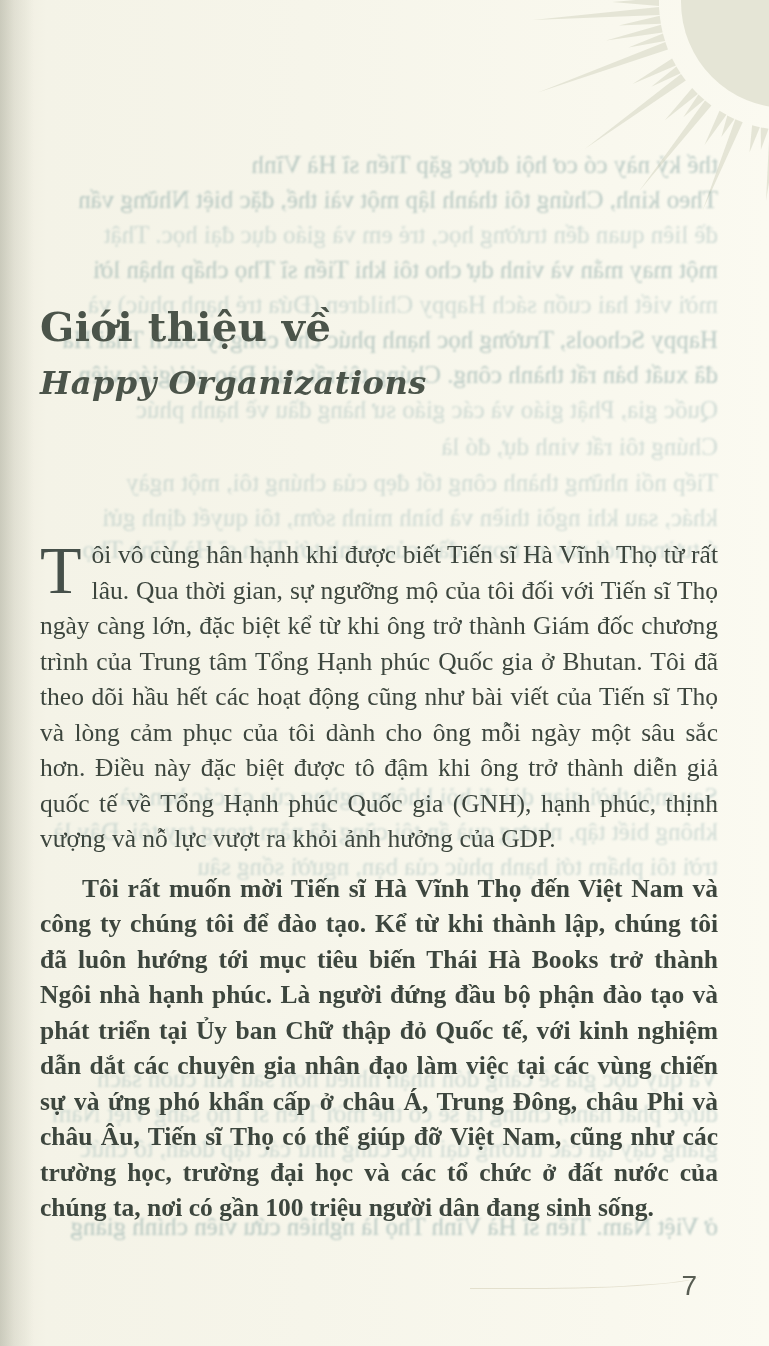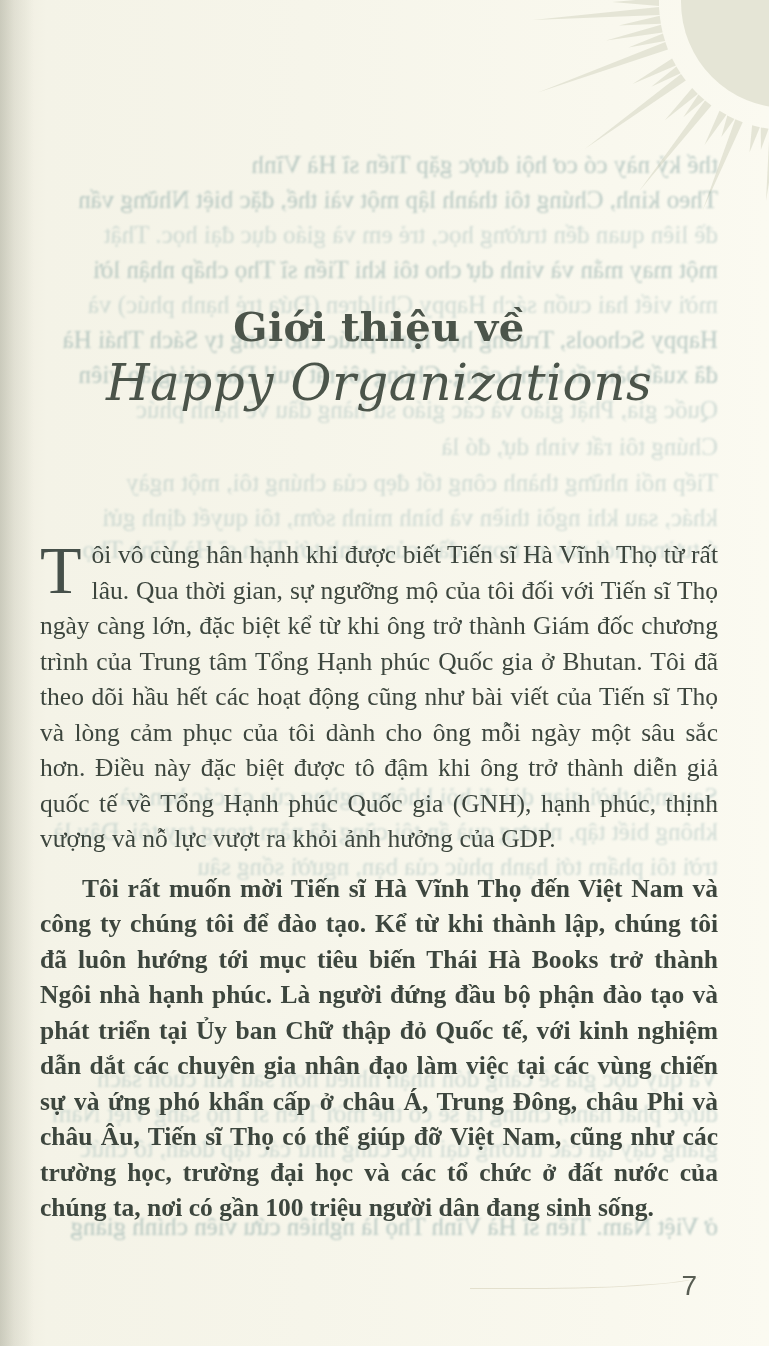--- a/index.html
+++ b/index.html
@@ -24,25 +24,25 @@
   .bleed{
     position:absolute;left:40px;width:678px;height:34px;
     transform:scaleX(-1);
     font-size:25px;line-height:34px;white-space:nowrap;overflow:hidden;
     color:#a9c0bd;opacity:.52;filter:blur(1.1px);
     z-index:2;pointer-events:none;
   }
   .bleed.dk{color:#93aeab;opacity:.62;}
   
   .title-block{
-    position:absolute;left:40px;top:300px;width:678px;text-align:center;z-index:3;
+    position:absolute;left:40px;top:300px;width:678px;z-index:3;
     color:#4b544a;font-family:"DejaVu Serif", serif;
   }
   .title-line1{font-size:40px;line-height:54px;font-weight:600;letter-spacing:.5px;}
-  .title-line2{font-size:50px;line-height:58px;font-weight:400;font-style:italic;letter-spacing:.5px;}
+  .title-line2{font-size:32px;line-height:58px;font-weight:700;font-style:italic;letter-spacing:.5px;}
   
   .body-block{
     position:absolute;left:40px;top:537px;width:678px;z-index:3;
     color:#3d463e;font-size:25.5px;line-height:35.5px;text-align:justify;
   }
   .body-block p{margin:0 0 14px 0;}
   .para-indent{text-indent:42px;font-weight:bold;}
   .dropcap{
     float:left;
     font-size:68px;line-height:56px;

